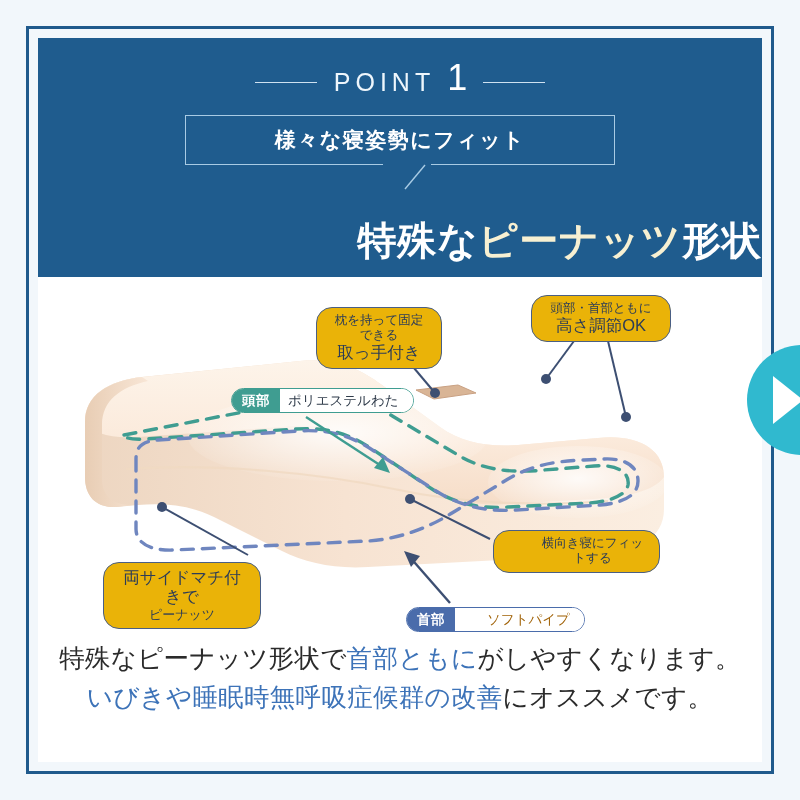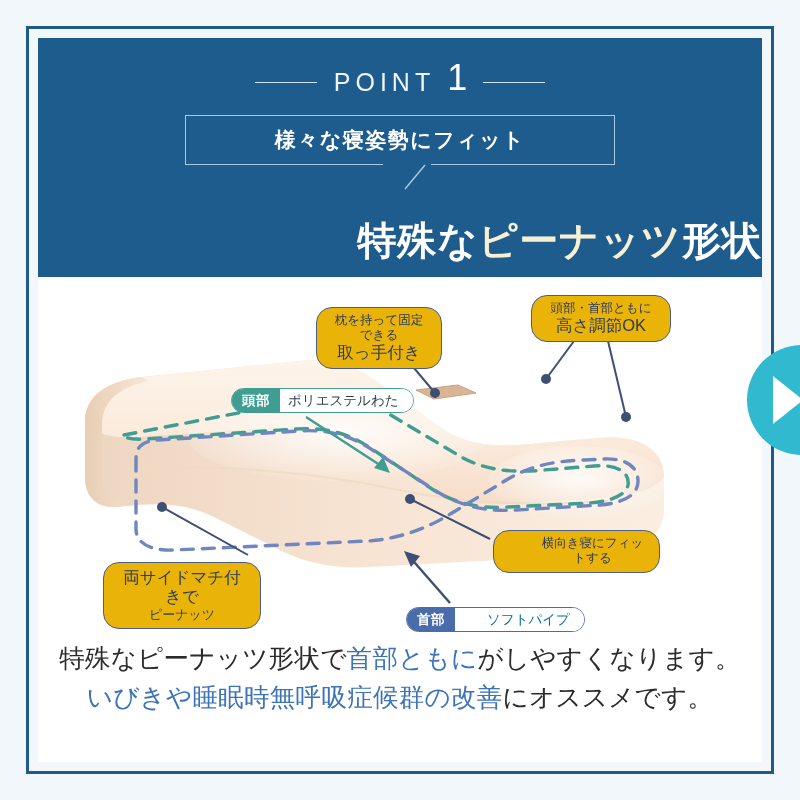--- a/index.html
+++ b/index.html
@@ -211,21 +211,21 @@
   }
   .tag-head .k { background: #3f9d91; }
   .tag-head .v { color: #2f3b4a; }
 
   .tag-neck {
     left: 368px; top: 330px;
     border: 1.6px solid #4a6cab;
     gap: 24px;
   }
   .tag-neck .k { background: #4a6cab; }
-  .tag-neck .v { color: #0369a1; }
+  .tag-neck .v { color: #a16207; }
 
   
   .desc {
     position: absolute;
     left: 0; top: 362px;
     width: 724px;
     text-align: center;
     color: #2b2b2b;
     font-size: 25.5px;
     line-height: 1.52;

